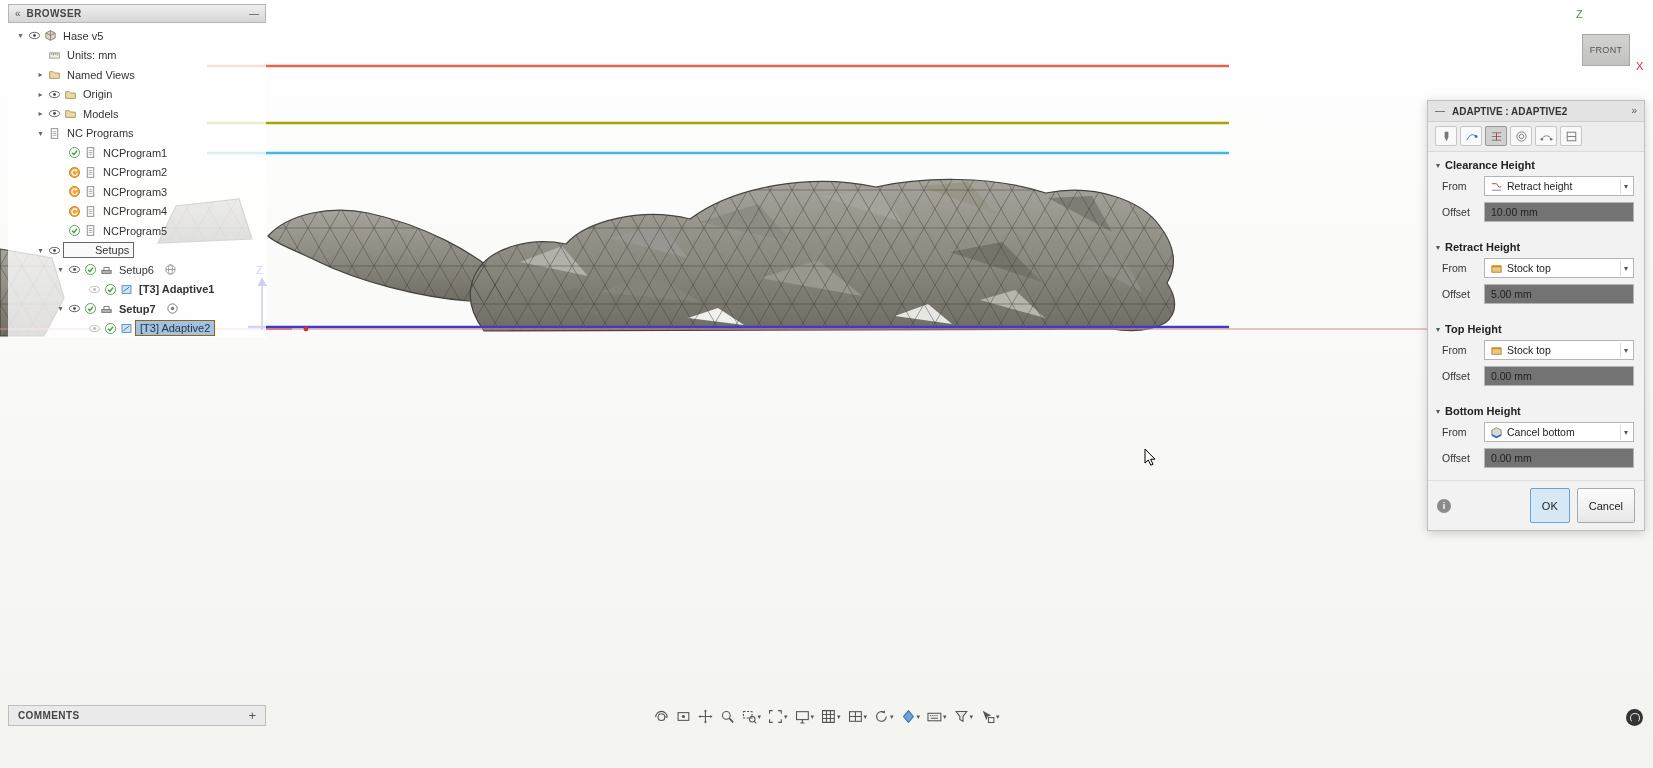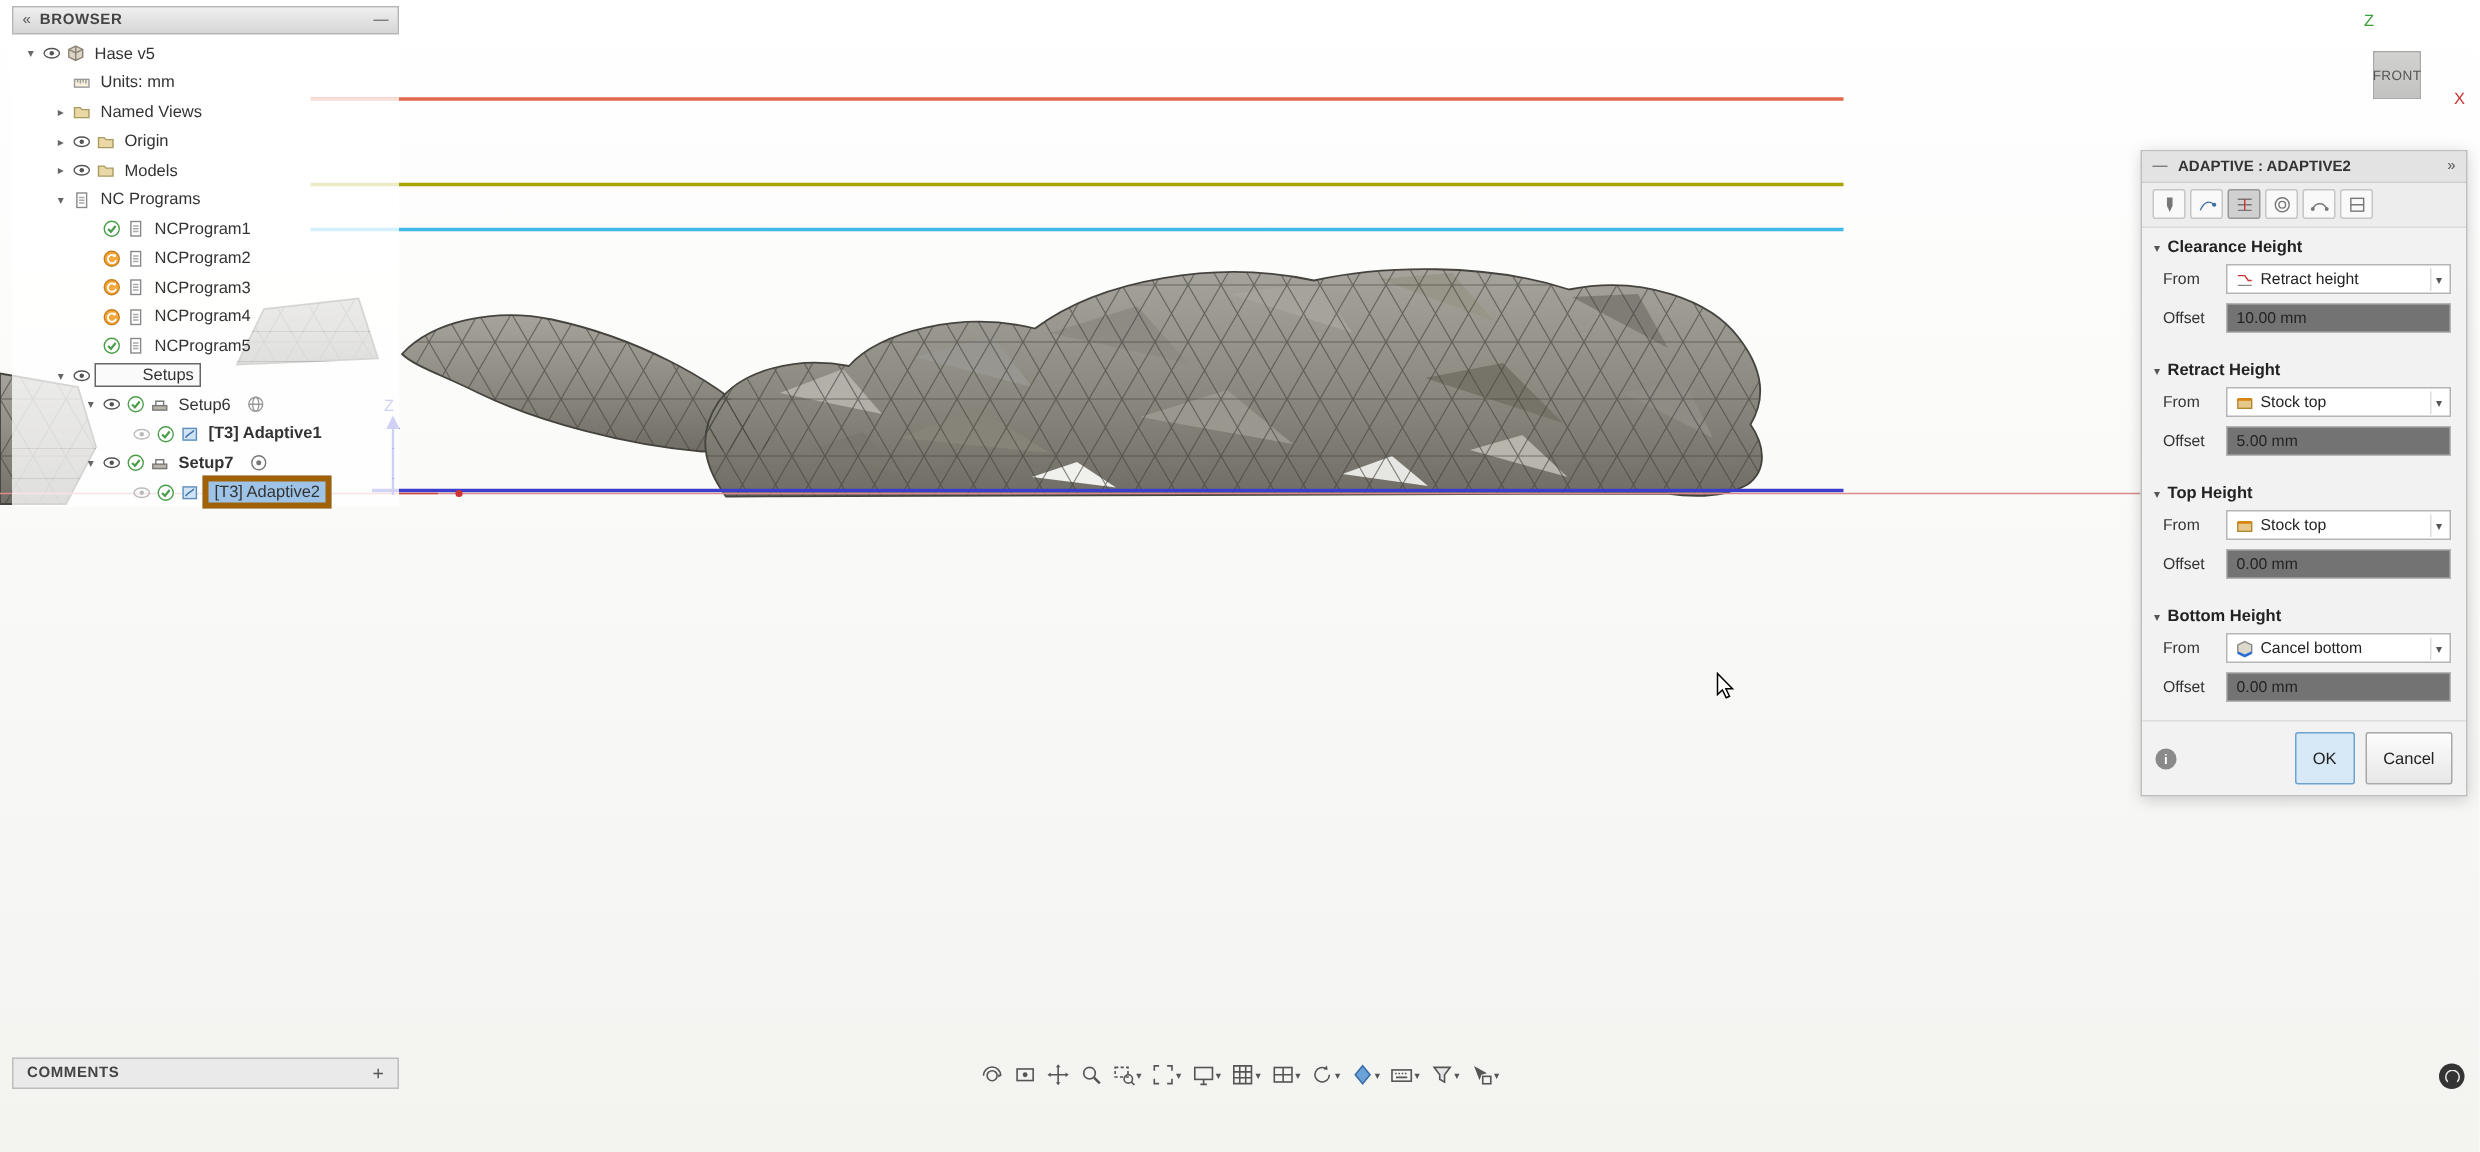--- a/index.html
+++ b/index.html
@@ -20,21 +20,21 @@
   .panel-header .hicon { font-size:10px; color:#555; cursor:pointer; line-height:1; }
   .panel-title { flex:1; font-size:10px; font-weight:bold; letter-spacing:.4px; color:#444; }
   #browser-rows { padding-top:3px; }
   .brow { display:flex; align-items:center; height:19.5px; background:rgba(255,255,255,.78); cursor:default; }
   .arrow { width:13px; font-size:8px; color:#666; text-align:center; flex:none; }
   .bicon { width:15px; height:14px; display:inline-flex; align-items:center; justify-content:center; margin-right:1px; flex:none; }
   .bicon svg { display:block; }
   .blabel { font-size:11px; color:#333; padding:0 4px; white-space:nowrap; line-height:14px; }
   .blabel.bold { font-weight:bold; }
   .blabel.boxed { border:1px solid #666; background:#fafafa;padding-left:31px; }
-  .brow.selected .blabel { background:#9dc3e6; border:4px solid #a16207; }
+  .brow.selected .blabel { background:#9dc3e6; border:1px solid #a16207; }
   .bicon.trail { margin-left:5px; }
 
   
   .comments-panel {
     position:absolute; left:8px; bottom:42px; width:258px; height:21px; z-index:10;
     background:#eaeaea; border:1px solid #bdbdbd; display:flex; align-items:center; padding:0 9px;gap:20px;
   }
   .comments-title { flex:1; font-size:10px; font-weight:bold; letter-spacing:.4px; color:#444; }
   .comments-add { font-size:13px; color:#555; cursor:pointer; line-height:1; }
 
@@ -75,21 +75,21 @@
   .dinfo { width:14px; height:14px; border-radius:50%; background:#8a8a8a; color:#fff; font-size:9px;
     font-weight:bold; display:flex; align-items:center; justify-content:center; cursor:pointer; }
   .fspacer { flex:1; }
   .btn { height:35px; padding:0 11px; font-size:11px; color:#222; border:1px solid #a9a9a9;
     background:linear-gradient(#fdfdfd,#e7e7e7); border-radius:2px; cursor:pointer; font-family:inherit; }
   .btn.primary { background:#d7e8f7; border-color:#6da3d0; }
 
   
   .viewcube { position:absolute; left:1570px; top:6px; width:86px; height:80px; z-index:5; }
   .vc-z { position:absolute; left:6px; top:2px; font-size:11px; color:#3aa03a; }
-  .vc-face { position:absolute; left:12px; top:28px; width:32px; height:32px;
+  .vc-face { position:absolute; left:12px; top:28px; width:48px; height:32px;
     background:linear-gradient(#d2d2d0,#c2c2c0); border:1px solid #a8a8a6;
     display:flex; align-items:center; justify-content:center;
     font-size:9px; color:#555; letter-spacing:.3px; cursor:pointer; }
   .vc-x { position:absolute; left:66px; top:54px; font-size:11px; color:#cc3333; }
 
   
   .corner-badge { position:absolute; right:10px; bottom:42px; width:17px; height:17px; z-index:10;
     border-radius:50%; background:#343434; cursor:pointer; }
   .corner-badge::after { content:""; position:absolute; left:4px; top:4px; width:8px; height:8px;
     border-radius:50%; border:1.5px solid #e8e8e8; border-bottom-color:transparent; }

